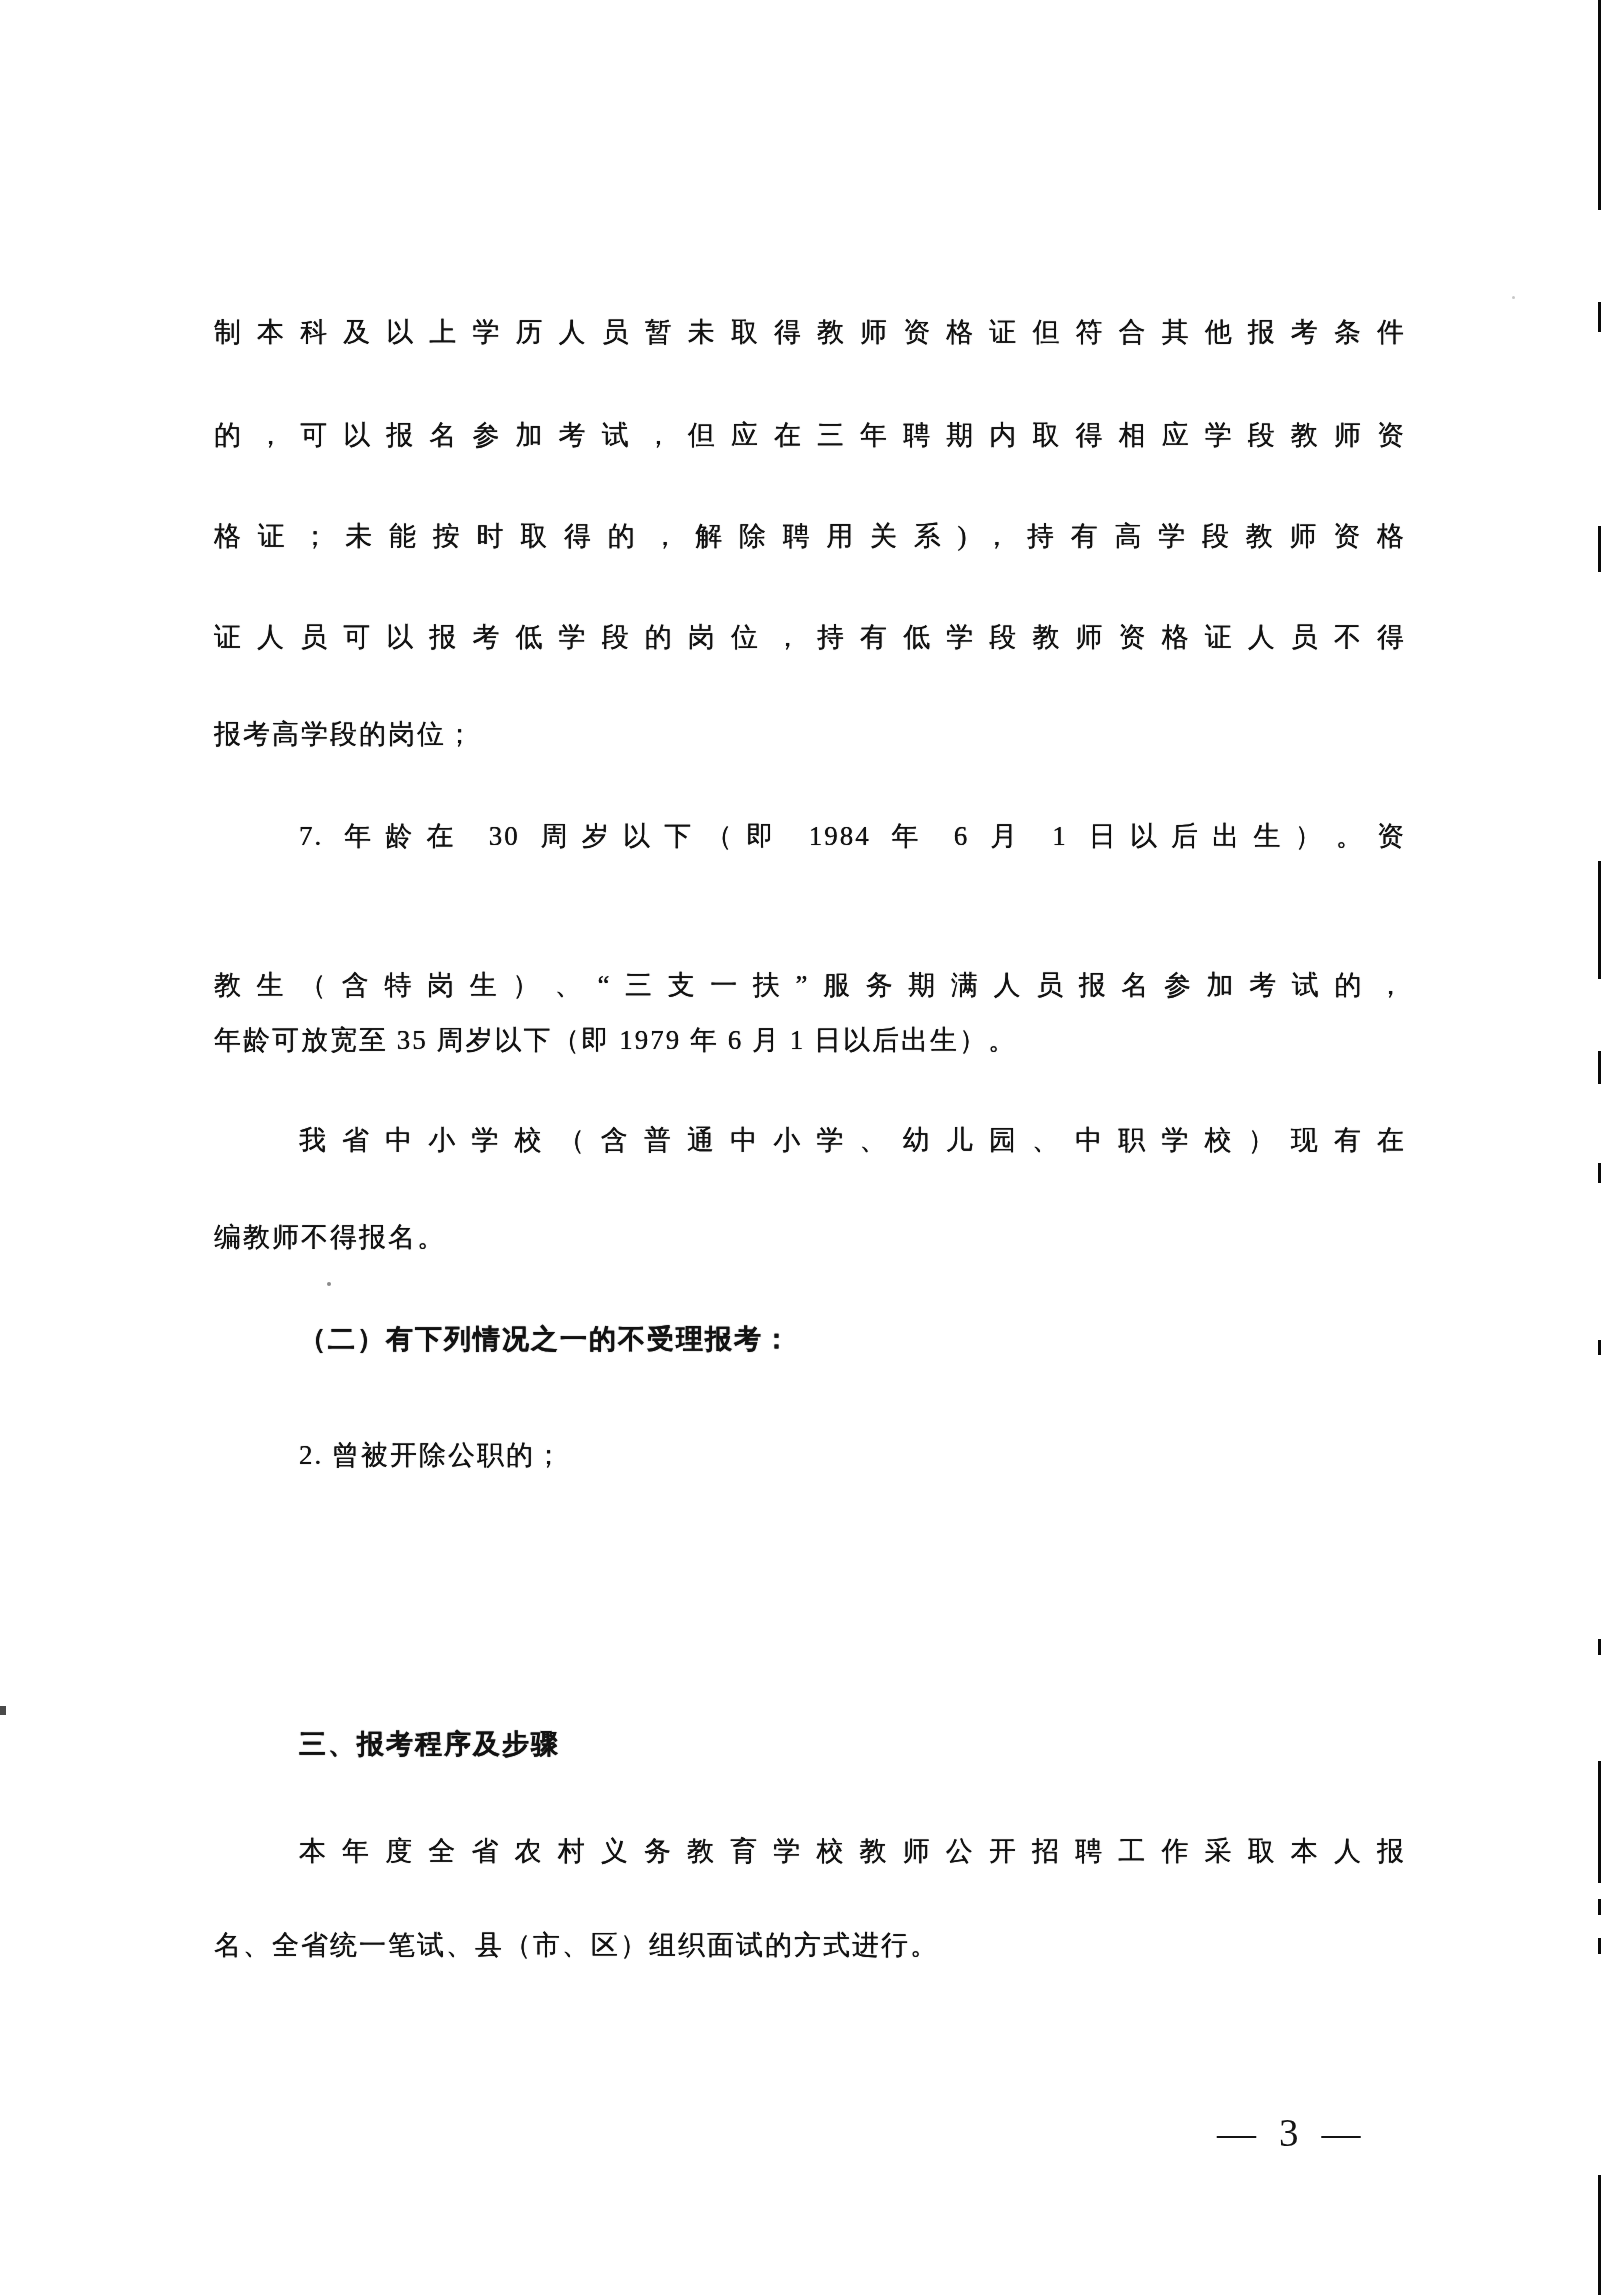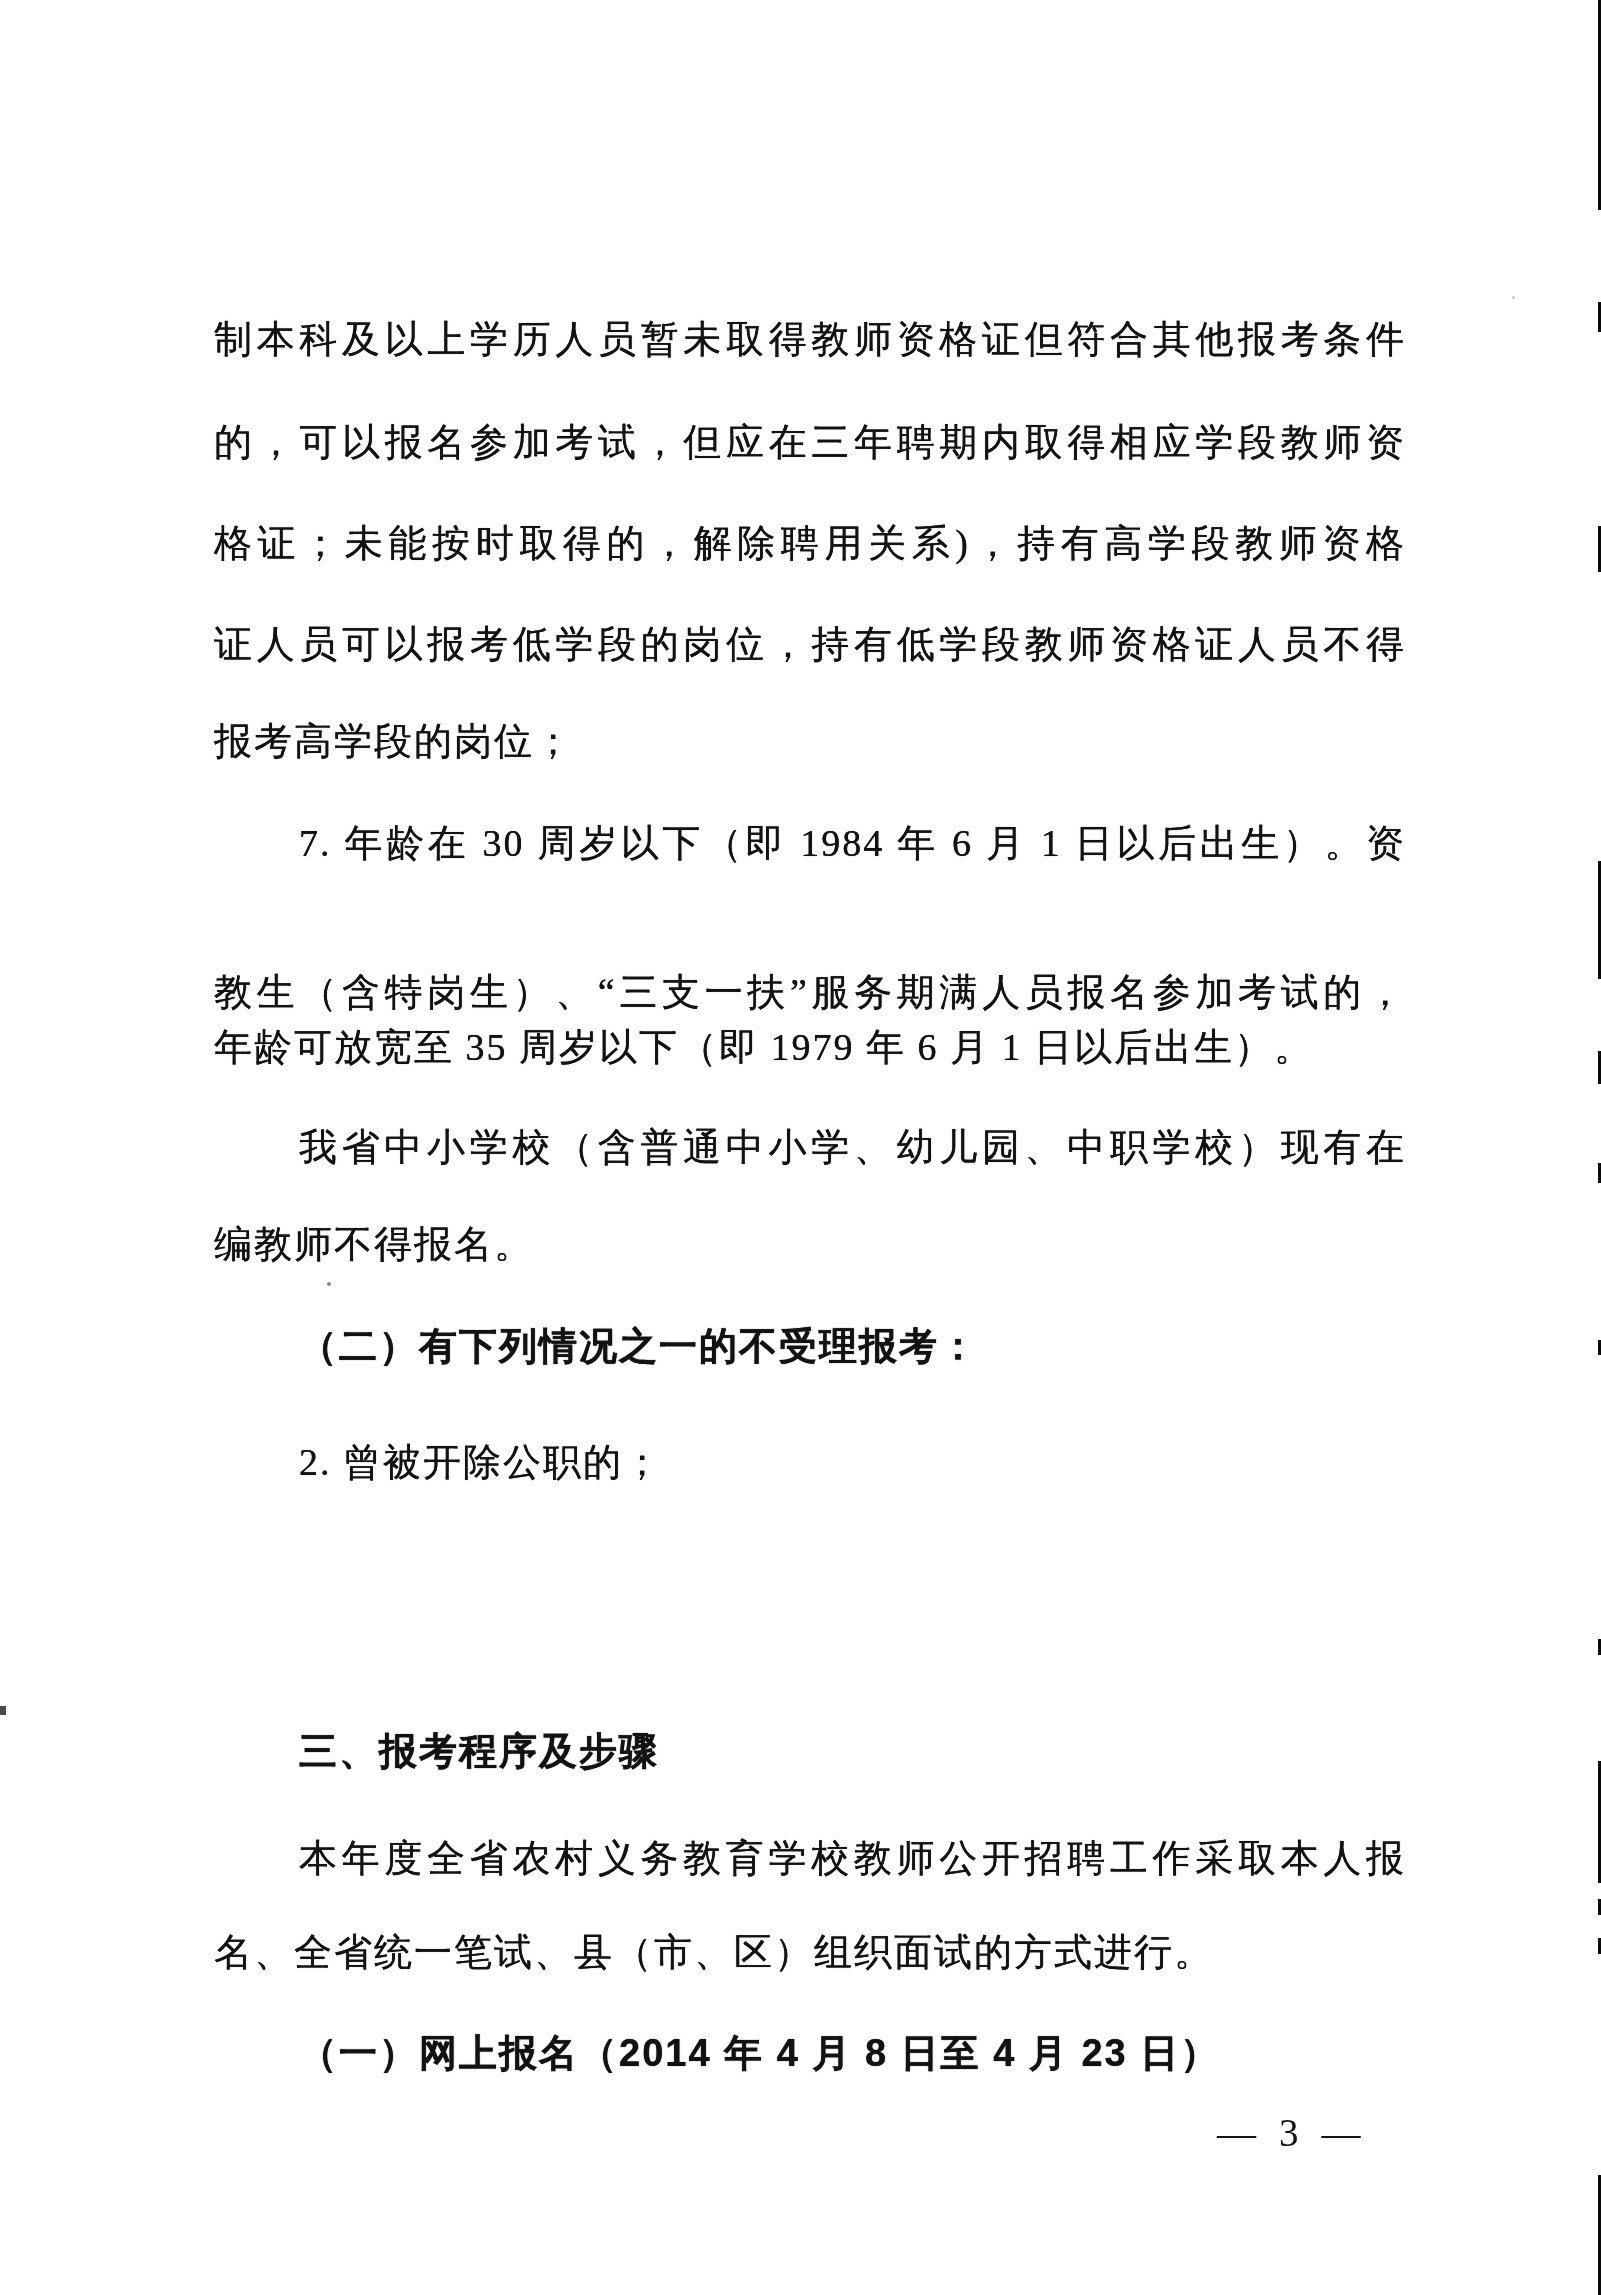--- a/index.html
+++ b/index.html
@@ -14,21 +14,21 @@
     background: #ffffff;
     overflow: hidden;
     font-family: "Liberation Serif", "DejaVu Serif", serif;
     color: #121212;
   }
   
   .ln {
     position: absolute;
     left: 214px;
     width: 1192px;
-    font-size: 38px;
+    font-size: 27px;
     line-height: 1.18;
     letter-spacing: 2px;
     white-space: nowrap;
     color: #121212;
     text-shadow: 0 0 0.7px #000; 
   }
   
   .just {
     white-space: normal;
     text-align: justify;
@@ -87,21 +87,20 @@
   <div class="ln just ind" style="top:821px">7. 年龄在 30 周岁以下（即 1984 年 6 月 1 日以后出生）。资</div>
   <div class="ln just" style="top:970px">教生（含特岗生）、“三支一扶”服务期满人员报名参加考试的，</div>
   <div class="ln" style="top:1025px">年龄可放宽至 35 周岁以下（即 1979 年 6 月 1 日以后出生）。</div>
   <div class="ln just ind" style="top:1125px">我省中小学校（含普通中小学、幼儿园、中职学校）现有在</div>
   <div class="ln ind hd" style="top:1324px">（二）有下列情况之一的不受理报考：</div>
   <div class="ln" style="top:1222px">编教师不得报名。</div>
   <div class="ln ind" style="top:1440px">2. 曾被开除公职的；</div>
   <div class="ln ind hd" style="top:1729px">三、报考程序及步骤</div>
   <div class="ln just ind" style="top:1836px">本年度全省农村义务教育学校教师公开招聘工作采取本人报</div>
   <div class="ln" style="top:1930px">名、全省统一笔试、县（市、区）组织面试的方式进行。</div>
-  <div class="ln ind hd" style="top:2031px">（一）网上报名（2014 年 4 月 8 日至 4 月 23 日）</div>
 
   <div class="page-number">— 3 —</div>
 
   <div class="edge" style="top:0;height:210px"></div>
   <div class="edge" style="top:302px;height:30px"></div>
   <div class="edge" style="top:526px;height:46px"></div>
   <div class="edge" style="top:861px;height:118px"></div>
   <div class="edge" style="top:1051px;height:33px"></div>
   <div class="edge" style="top:1163px;height:20px"></div>
   <div class="edge" style="top:1340px;height:14.5px"></div>

